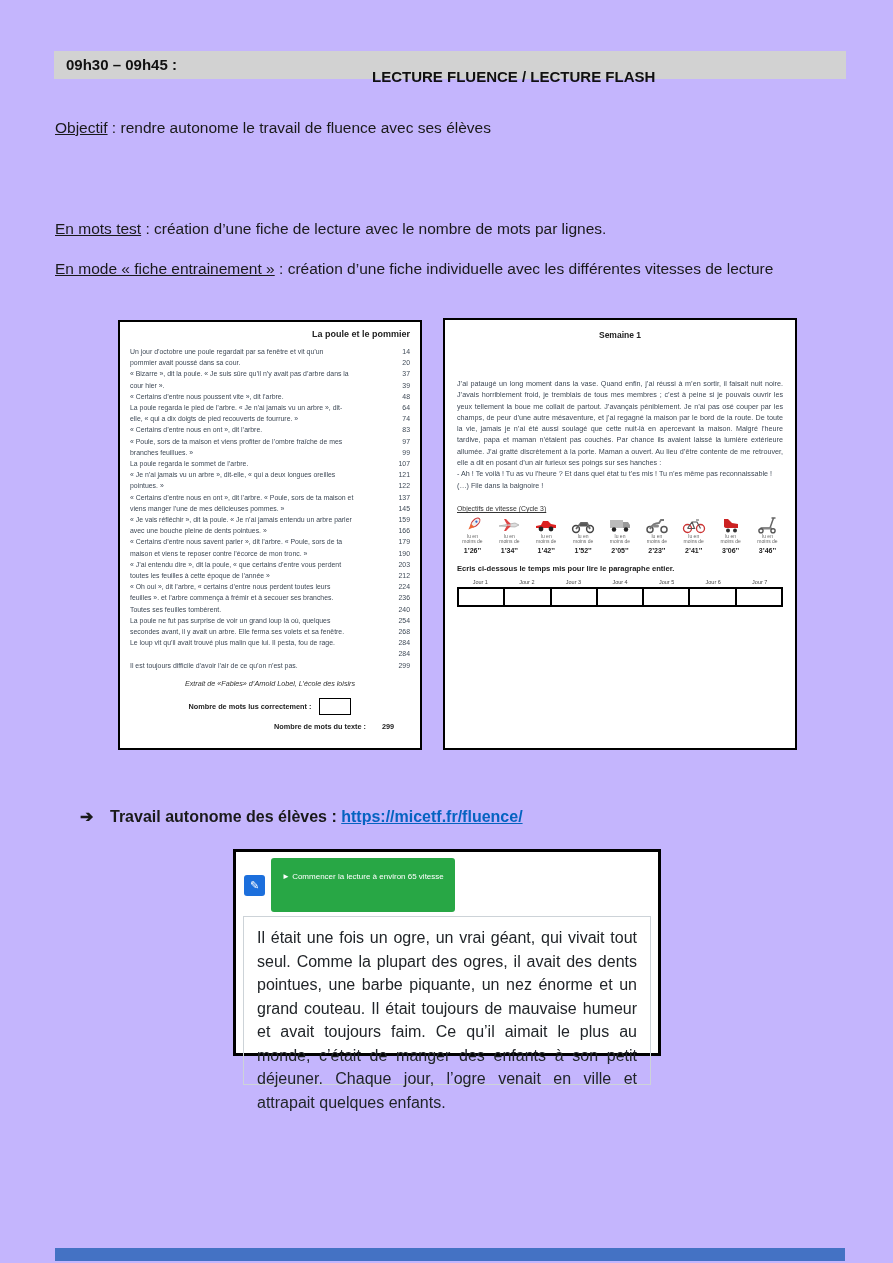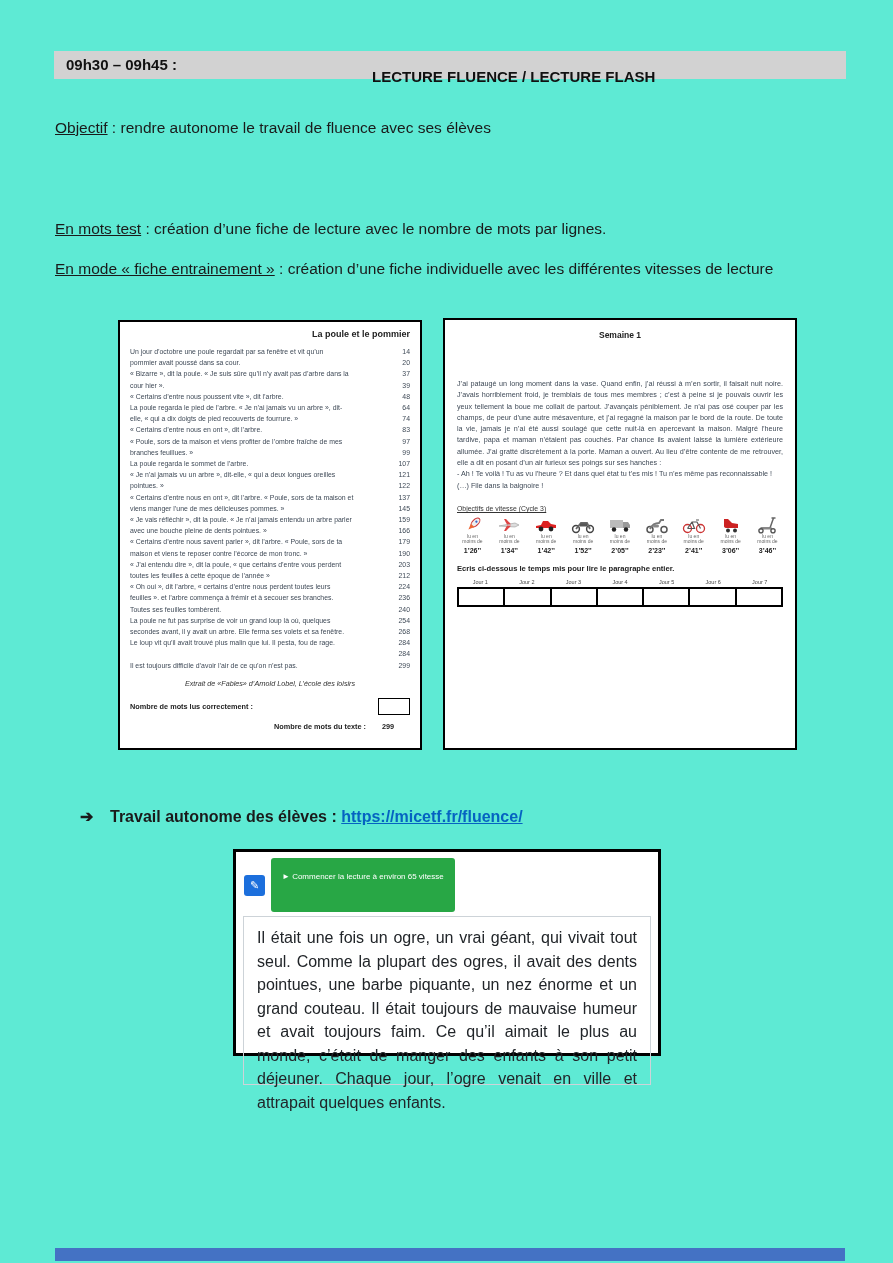--- a/index.html
+++ b/index.html
@@ -1,16 +1,16 @@
 <!DOCTYPE html>
 <html lang="fr"><head>
 <meta charset="utf-8">
 <style>
   html,body{margin:0;padding:0;background:#fff;}
-  .page{position:relative;width:893px;height:1263px;background:#5eead4;
+  .page{position:relative;width:893px;height:1263px;background:#c4b5fd;
         font-family:"Liberation Sans",sans-serif;color:#1a1a1a;overflow:hidden;}
 
   
   .header-bar{position:absolute;left:54px;top:51px;width:792px;height:28px;
               background:#d2d2d2;}
   .header-time{position:absolute;left:12px;top:0;height:28px;line-height:28px;
                font-weight:bold;font-size:15px;color:#111;}
   .header-title{position:absolute;left:318px;top:0;height:28px;line-height:28px;
                 font-weight:bold;font-size:15px;color:#111;margin-top:12px;}
 
@@ -27,21 +27,21 @@
 
   
   .sheet-left{position:absolute;left:118px;top:320px;width:304px;height:430px;
               border:2px solid #000;box-sizing:border-box;background:#fff;
               padding:5px 10px 8px;color:#3e4956;}
   .sheet-title{text-align:right;font-weight:bold;font-size:9px;color:#222;margin:2px 0 7px;}
   .srow{display:flex;font-size:6.9px;line-height:11.2px;white-space:nowrap;}
   .st{flex:1;overflow:hidden;}
   .sc{width:22px;text-align:right;}
   .sheet-source{margin-top:8px;text-align:center;font-style:italic;font-size:7.2px;color:#333;}
-  .wc-line{margin-top:10px;display:flex;justify-content:space-between;align-items:center;
+  .wc-line{margin-top:10px;display:flex;justify-content:center;align-items:center;
            font-weight:bold;font-size:7.3px;color:#222;}
   .wc-box{width:30px;height:15px;border:1px solid #000;margin-left:8px;background:#fff;}
   .wt-line{margin-top:7px;text-align:right;font-weight:bold;font-size:7.3px;color:#222;}
   .wt-val{display:inline-block;width:44px;text-align:center;}
 
   
   .sheet-right{position:absolute;left:443px;top:318px;width:354px;height:432px;
                border:2px solid #000;box-sizing:border-box;background:#fff;
                padding:6px 12px;color:#3e4956;}
   .tr-title{text-align:center;font-weight:bold;font-size:8.5px;color:#222;margin:4px 0 8px;}

